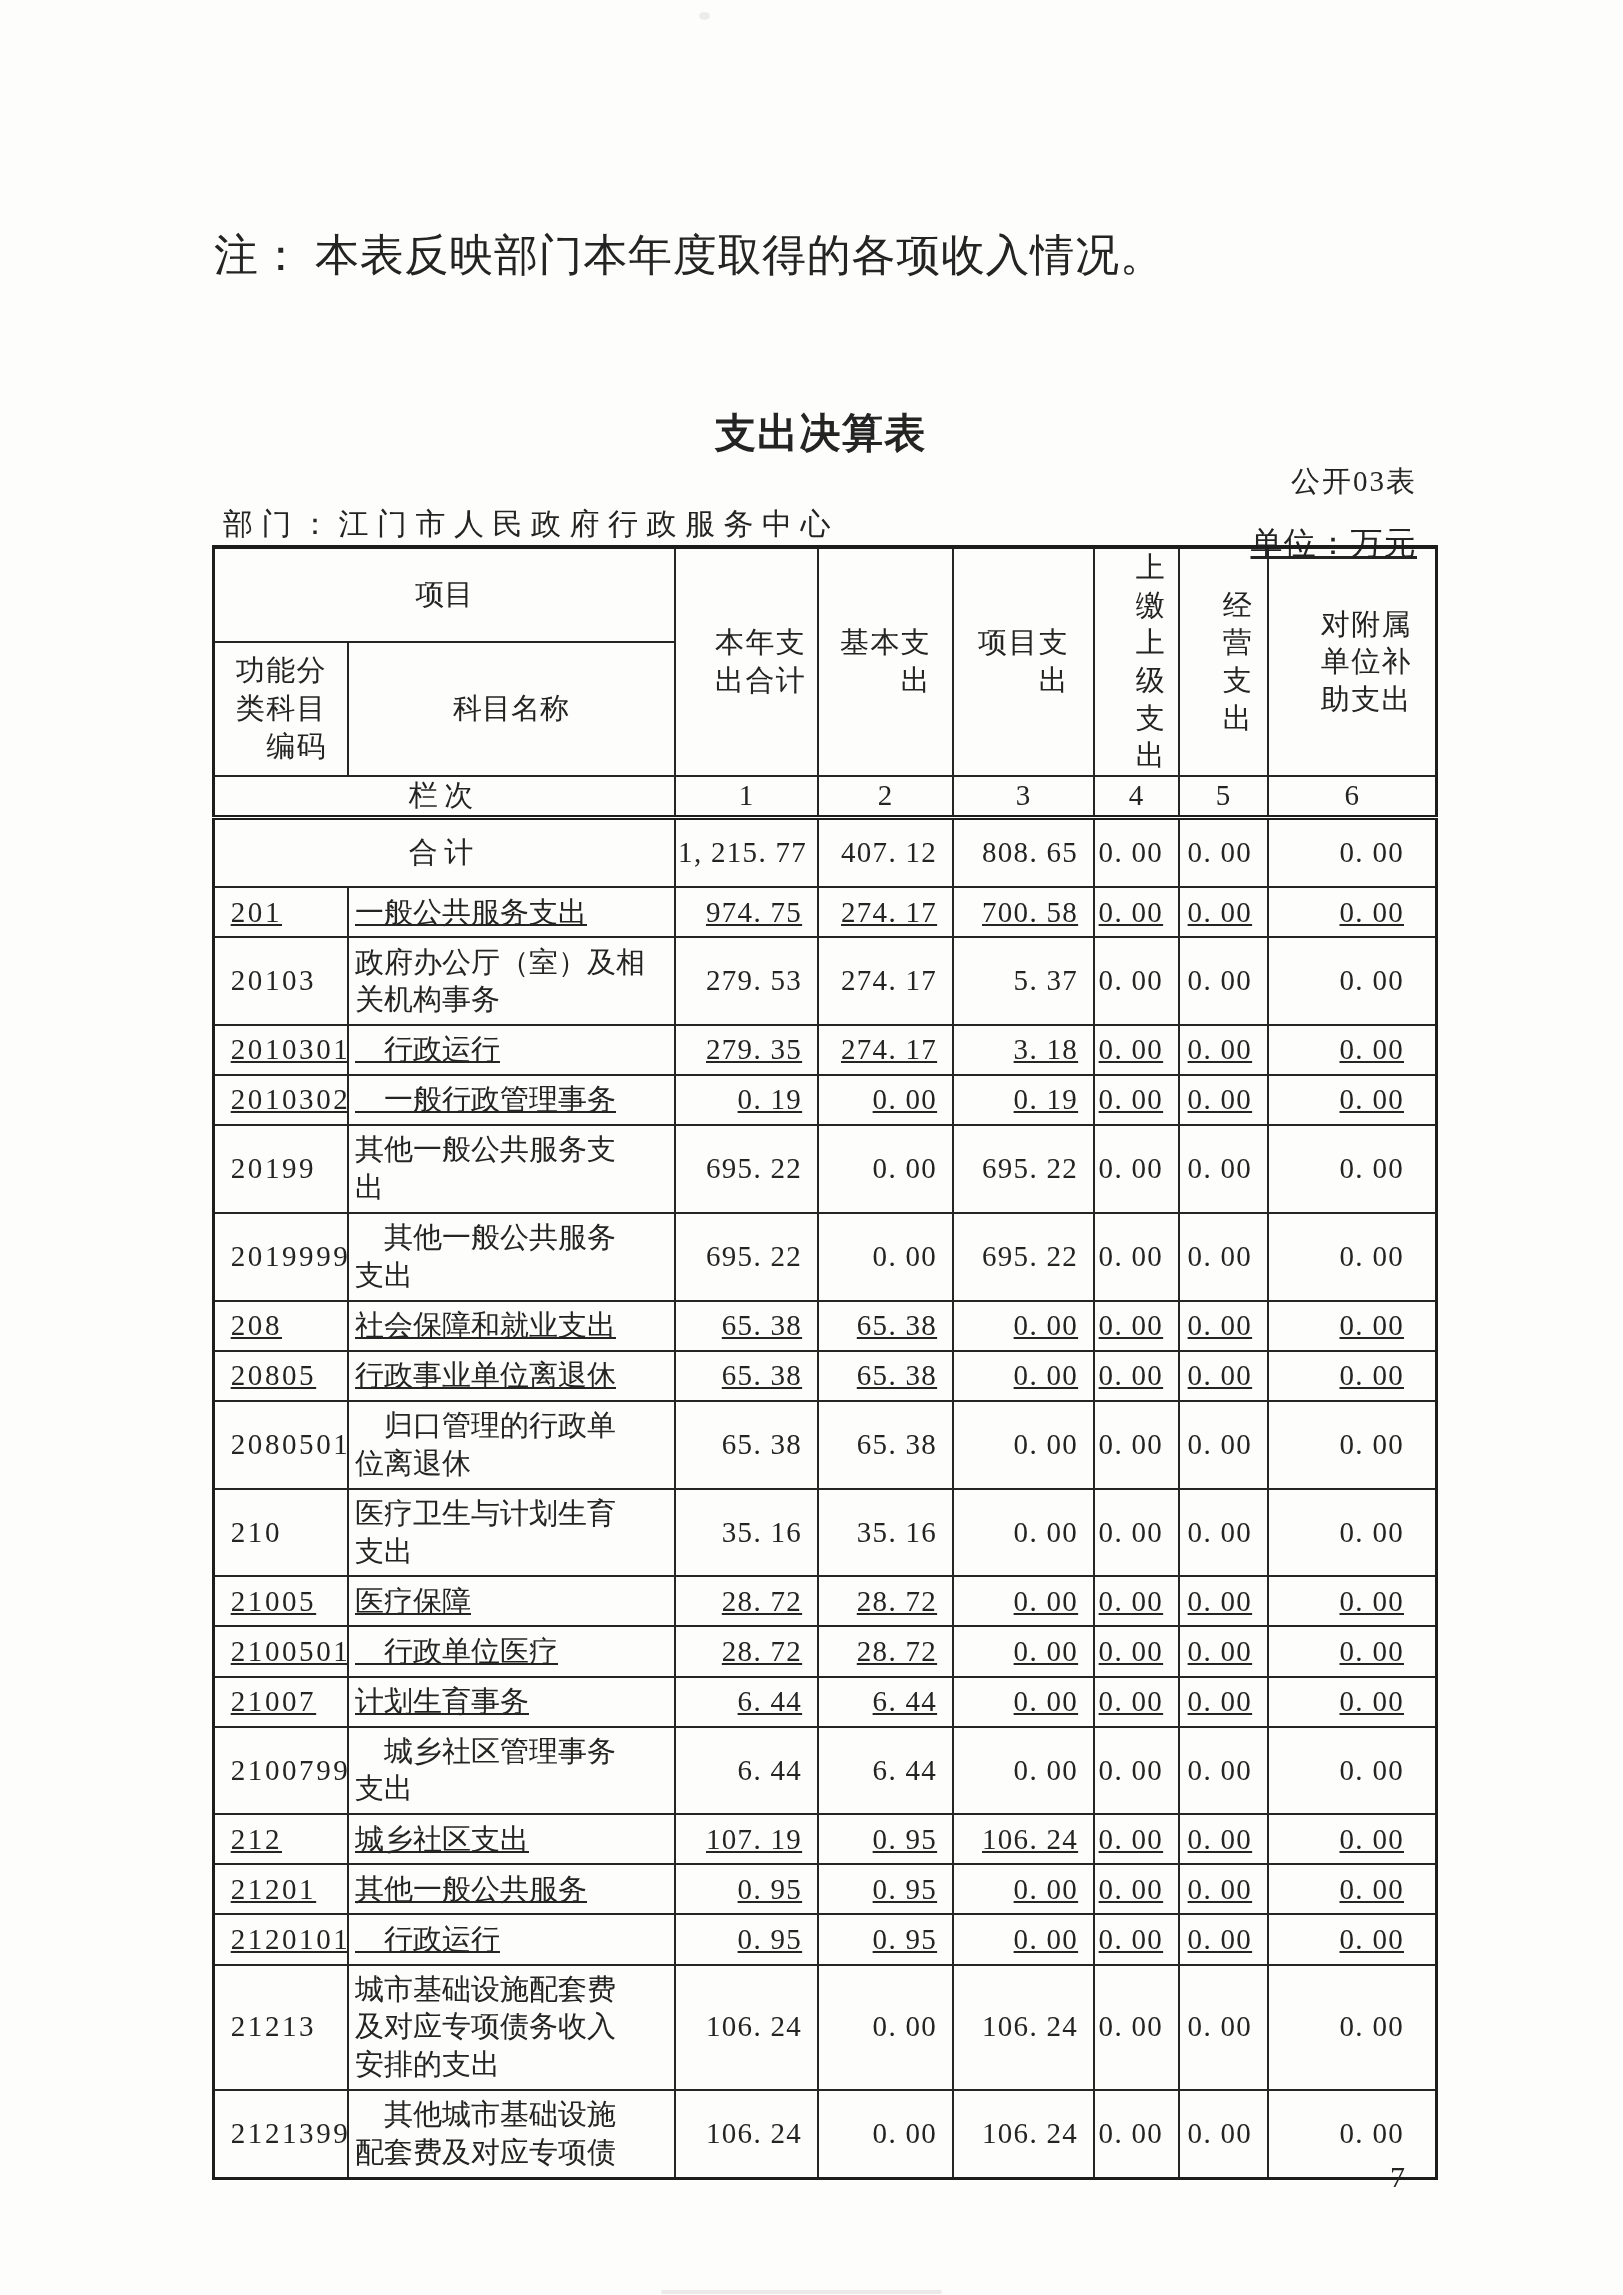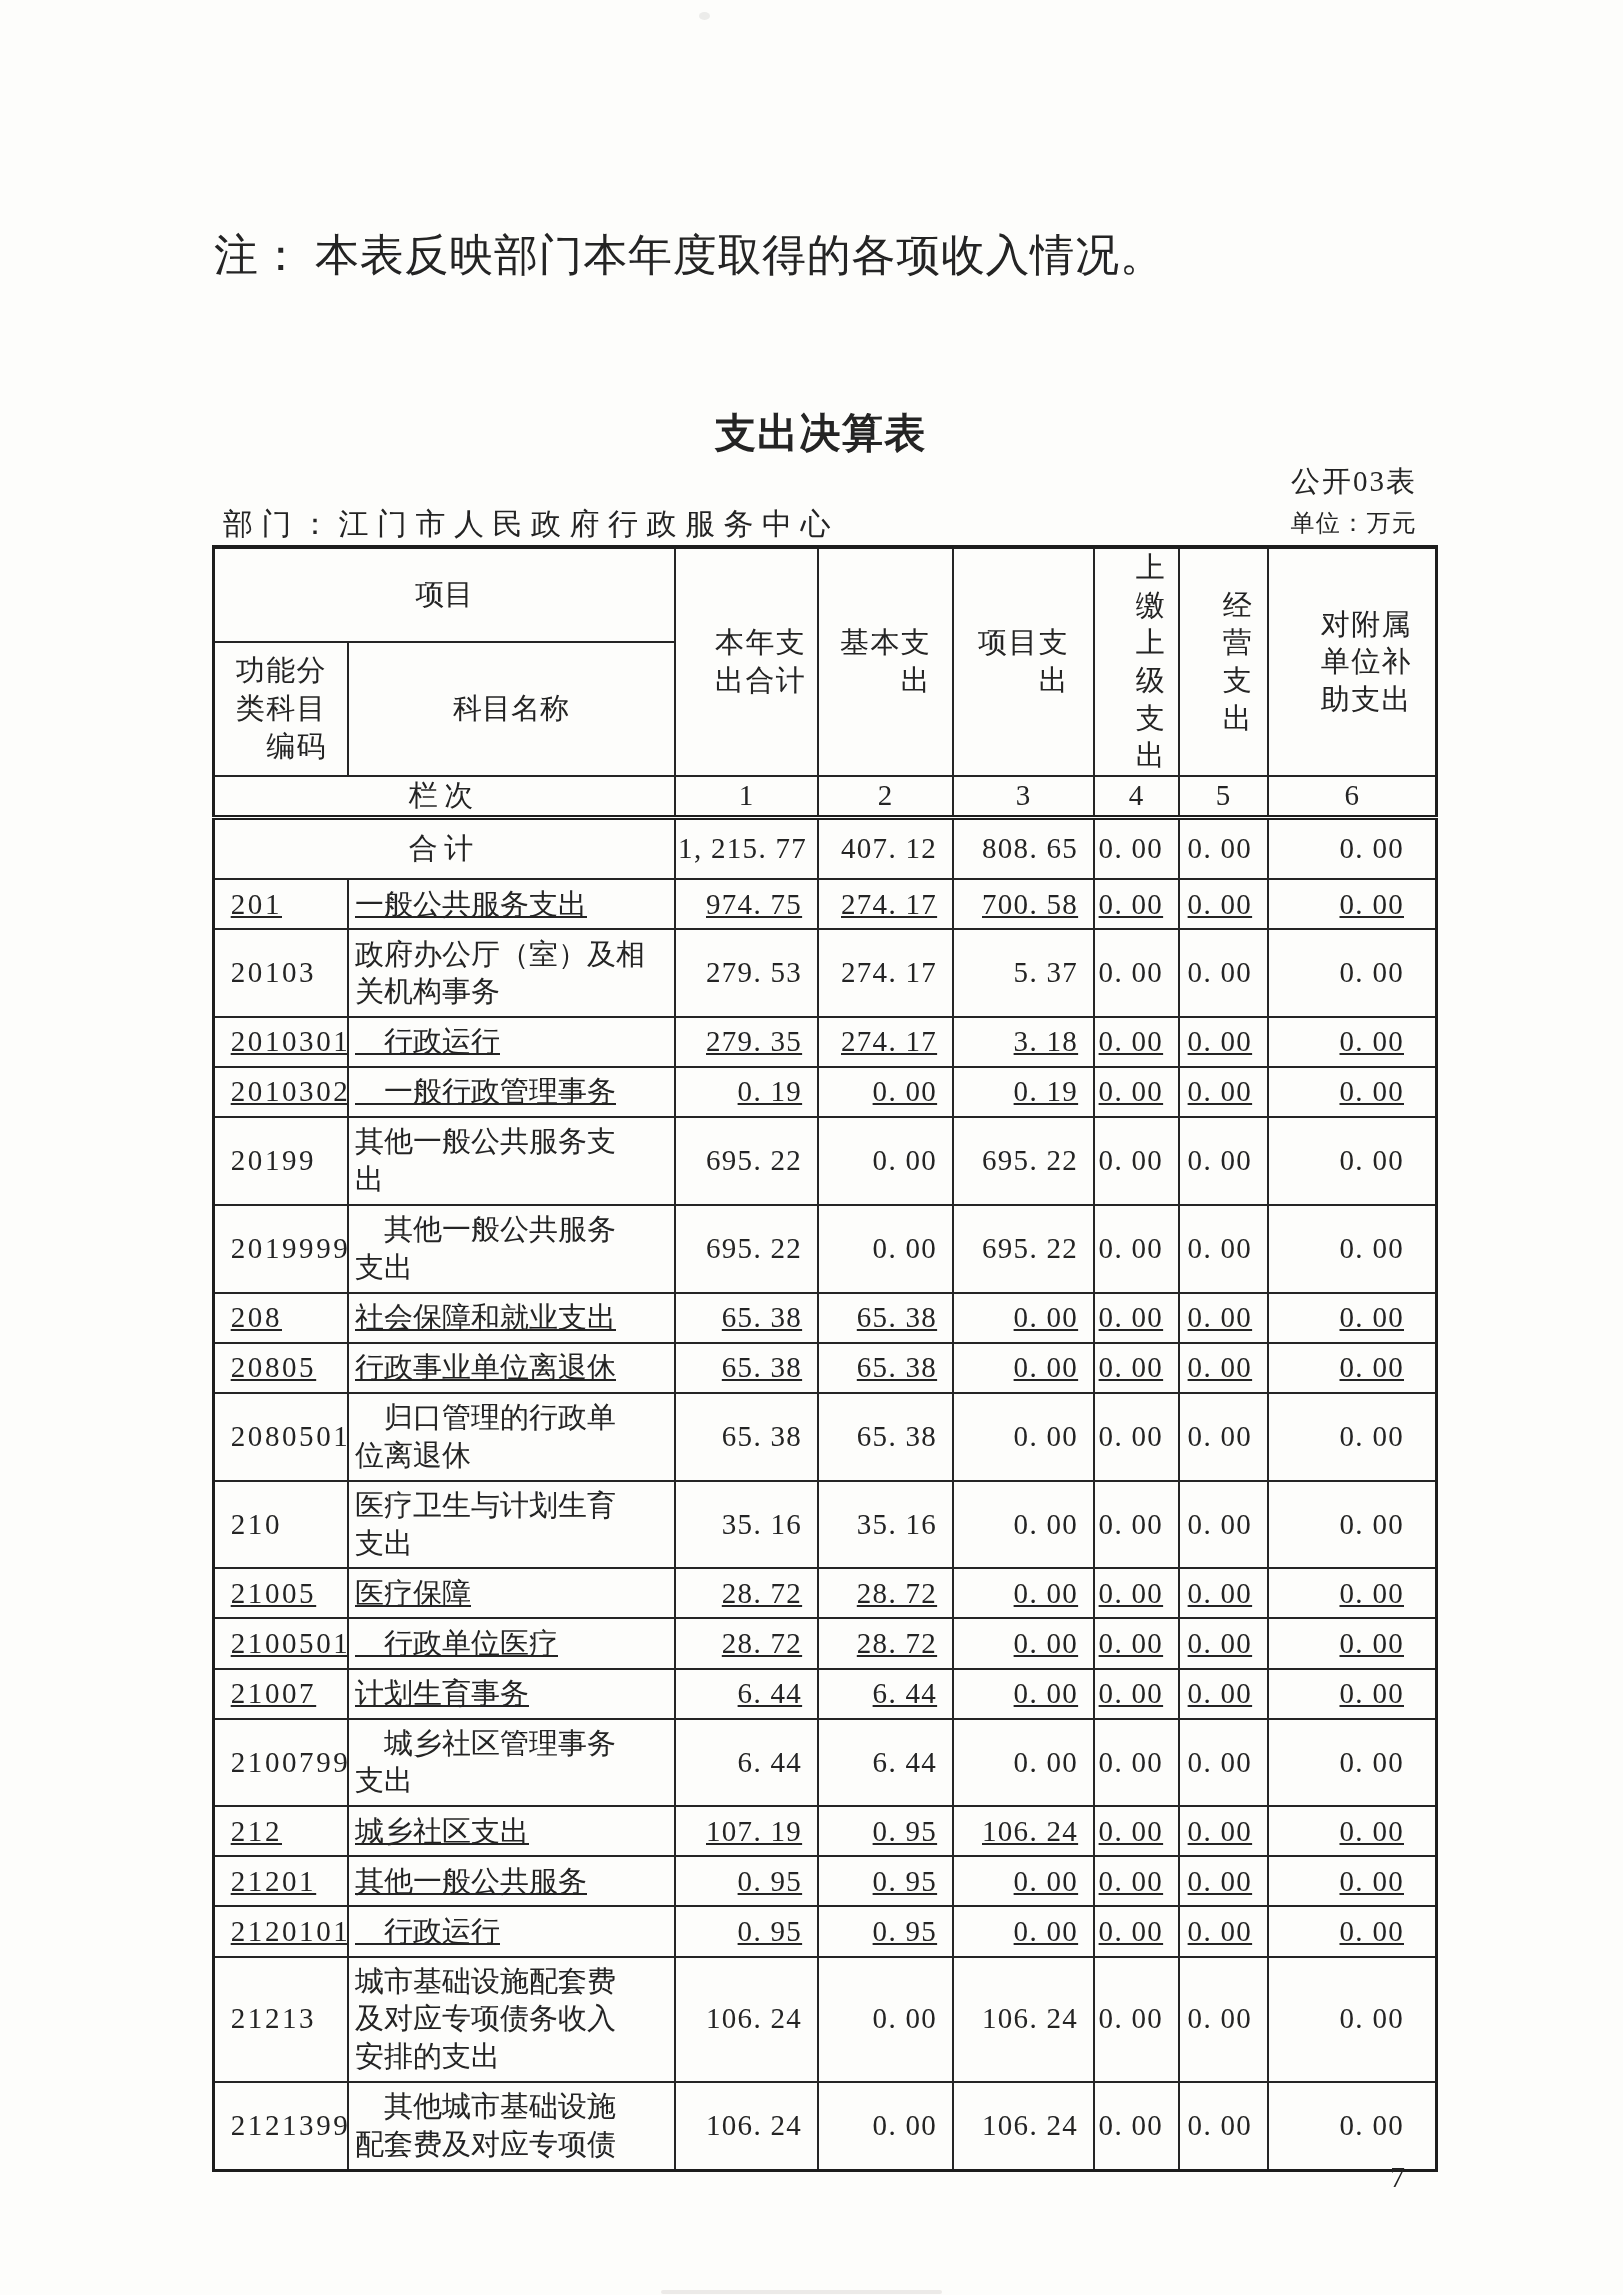--- a/index.html
+++ b/index.html
@@ -37,22 +37,22 @@
 
   .table-code {
     position: absolute; right: 206px; top: 462px;
     font-size: 29px; letter-spacing: 2px; white-space: nowrap;
   }
   .dept {
     position: absolute; left: 223px; top: 504px;
     font-size: 30px; letter-spacing: 8.5px; white-space: nowrap;
   }
   .unit {
-    position: absolute; right: 206px; top: 507px;
-    font-size: 24px; letter-spacing: 1.3px; white-space: nowrap;
+    position: absolute; right: 206px; top: 522px;
+    font-size: 32px; letter-spacing: 1.3px; white-space: nowrap; text-decoration: underline;
   }
 
   table.budget {
     position: absolute; left: 212px; top: 545px;
     width: 1222px;
     border-collapse: collapse; table-layout: fixed;
     border: 3.3px solid #1d1d1d; border-top-width: 4.6px;
   }
   .budget th, .budget td {
     border: 2px solid #252525;
@@ -67,21 +67,21 @@
   tr.hr2 { height: 131px; }
   tr.hr2 th { border-bottom-width: 2.6px; }
   .budget th { text-align: center; }
   .hw { display: inline-block; text-align: right; letter-spacing: 1.3px; }
   .w2 { width: 60px; }
   .w3 { width: 92px; }
   .w4 { width: 120px; }
 
   tr.colidx { height: 39px; }
   tr.colidx td { border-bottom: 5.9px double #1d1d1d; text-align: center; }
-  tr.total { height: 62px; }
+  tr.total { height: 70px; }
   tr.total td { border-bottom-width: 2.6px; }
 
   tr.h1 { height: 42px; text-decoration: underline; }
   tr.h2 { height: 85px; }
   tr.h3 { height: 115px; }
 
   td.mlabel { text-align: center; letter-spacing: 6.5px; }
   td.code { text-align: left; padding: 1.3px 3.9px 1.3px 15.7px; letter-spacing: 2.6px; }
   td.name { text-align: left; padding: 5.2px 9.2px 5.2px 6.5px; white-space: pre-line; border-radius: 17px; }
   td.num  { text-align: right; padding: 1.3px 14.4px 1.3px 2.6px; letter-spacing: 1.3px; white-space: nowrap; }

